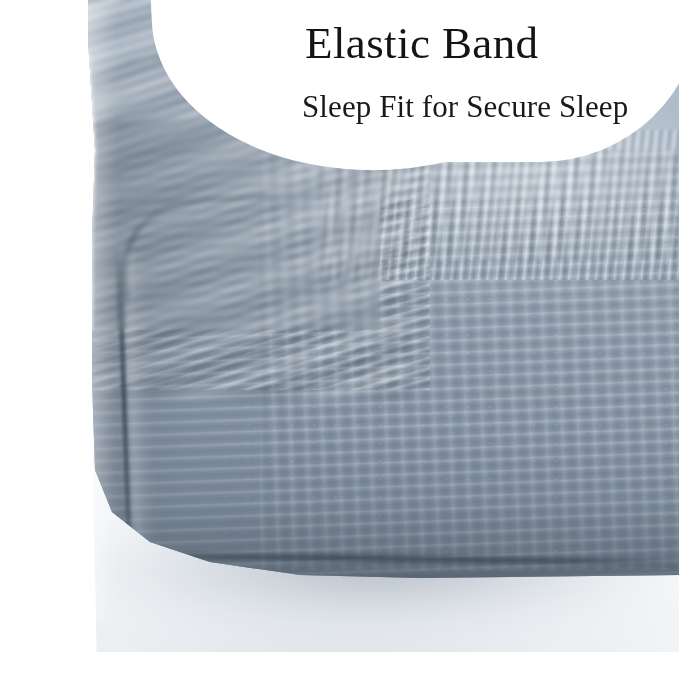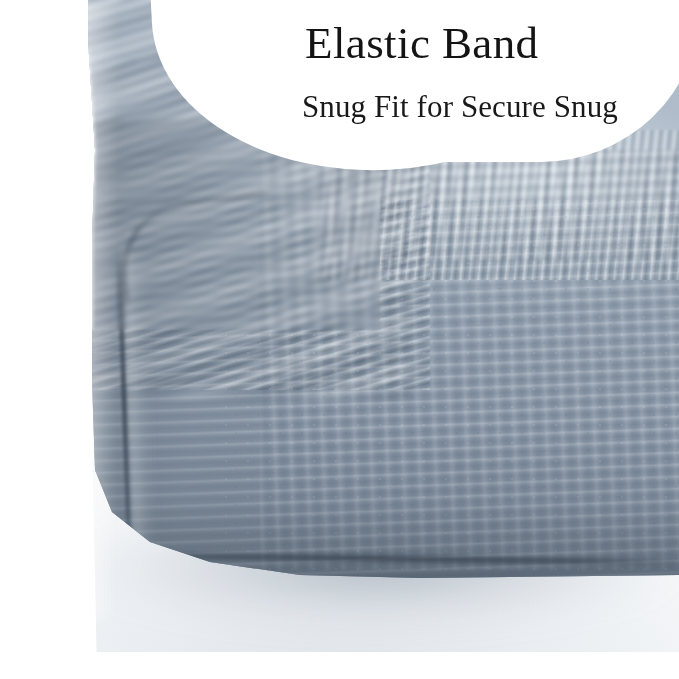--- a/index.html
+++ b/index.html
@@ -418,15 +418,15 @@
     <div class="dof-soft"></div>
   </div>
 
   <div class="top-notch"></div>
   <div class="top-notch-2"></div>
   <div class="left-white"></div>
   <div class="edge-soft-left"></div>
 
   <div class="headline">Elastic Band</div>
 
-  <div class="subhead">Snug Fit for Secure Snug</div>
+  <div class="subhead">Sleep Fit for Secure Sleep</div>
 
 </div>
 
 </body></html>

